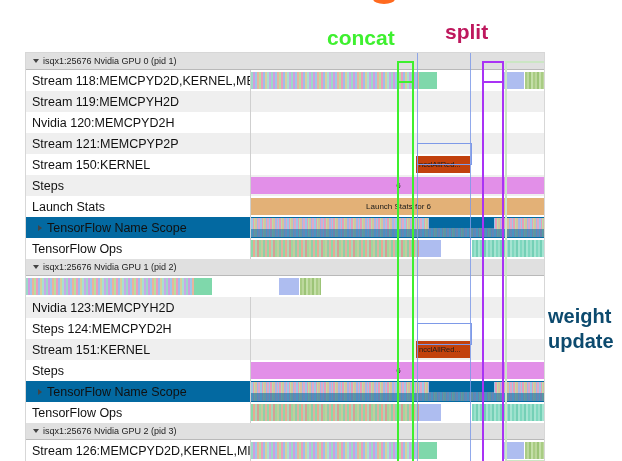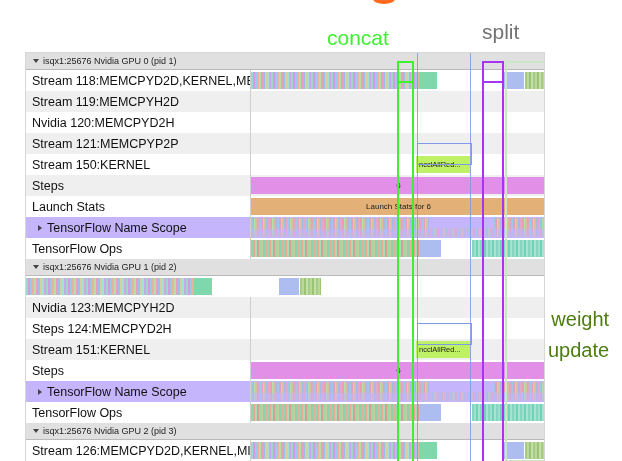--- a/index.html
+++ b/index.html
@@ -7,29 +7,28 @@
     width:622px;height:461px;
     background:#ffffff;
     font-family:"Liberation Sans", sans-serif;
     overflow:hidden;
     position:relative;
   }
   
   .annot{
     position:absolute;
     font-family:"Liberation Sans", sans-serif;
-    font-weight:400;
+    font-weight:700;
     white-space:pre;
     pointer-events:none;
-    text-align:right;
   }
   #annot-concat{ left:327px; top:26px; font-size:21px; color:#3ef02f; }
-  #annot-split { left:482px; top:20px; font-size:21px; color:#737373; }
+  #annot-split { left:445px; top:20px; font-size:21px; color:#be185d; }
   #annot-nccl  { left:424px; top:106px; font-size:21px; color:#7e9ae8; }
-  #annot-weight{ left:548px; top:304px; font-size:20px; color:#4d7c0f; line-height:31px;}
+  #annot-weight{ left:548px; top:304px; font-size:20px; color:#0c4a6e; line-height:25px;}
   #annot-orange-cut{
     position:absolute;left:373px;top:-6px;width:22px;height:10px;
     background:#ff6a1f;border-radius:50%;
   }
 
   
   #panel{
     position:absolute;left:25px;top:52px;width:520px;height:409px;
     background:#ffffff;
     border-top:1px solid #d7d7d7;
@@ -62,21 +61,21 @@
     border-bottom:3px solid transparent;
     margin-right:5px;
   }
   .row{
     height:21px;
     display:flex;
     align-items:stretch;
     position:relative;
   }
   .row.alt .lbl,.row.alt .track{ background:#efefef; }
-  .row.alt2 .lbl,.row.alt2 .track{ background:#c4b5fd; }
+  .row.alt2 .lbl,.row.alt2 .track{ background:#0369a1; }
   .lbl{
     width:225px;min-width:225px;
     background:#ffffff;
     border-right:1px solid #cfcfcf;
     display:flex;align-items:center;
     font-size:12.5px;color:#111;
     padding-left:6px;
     box-sizing:border-box;
     overflow:hidden;white-space:nowrap;
   }
@@ -126,21 +125,21 @@
     font-size:8px;color:#1a1a1a;
     pointer-events:none;
   }
   
   .vline{ position:absolute;top:0;bottom:0;width:2px; }
   .obox{ position:absolute;box-sizing:border-box; }
   .nccl-box{
     position:absolute;border:1px solid #7e9ae8;box-sizing:border-box;
   }
   .nccl-bar{
-    position:absolute;background:#bef264;
+    position:absolute;background:#c2410c;
     display:flex;align-items:center;
     font-size:7.5px;color:#1c1c1c;padding-left:3px;box-sizing:border-box;
   }
 </style>
 </head>
 <body>
 
 <div class="annot" id="annot-concat">concat</div>
 <div class="annot" id="annot-split">split</div>
 <div class="annot" id="annot-nccl">nccl</div>

